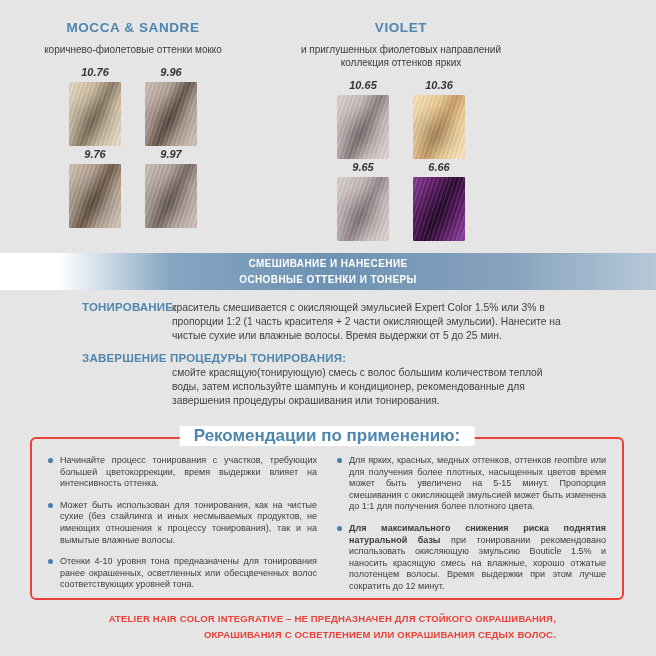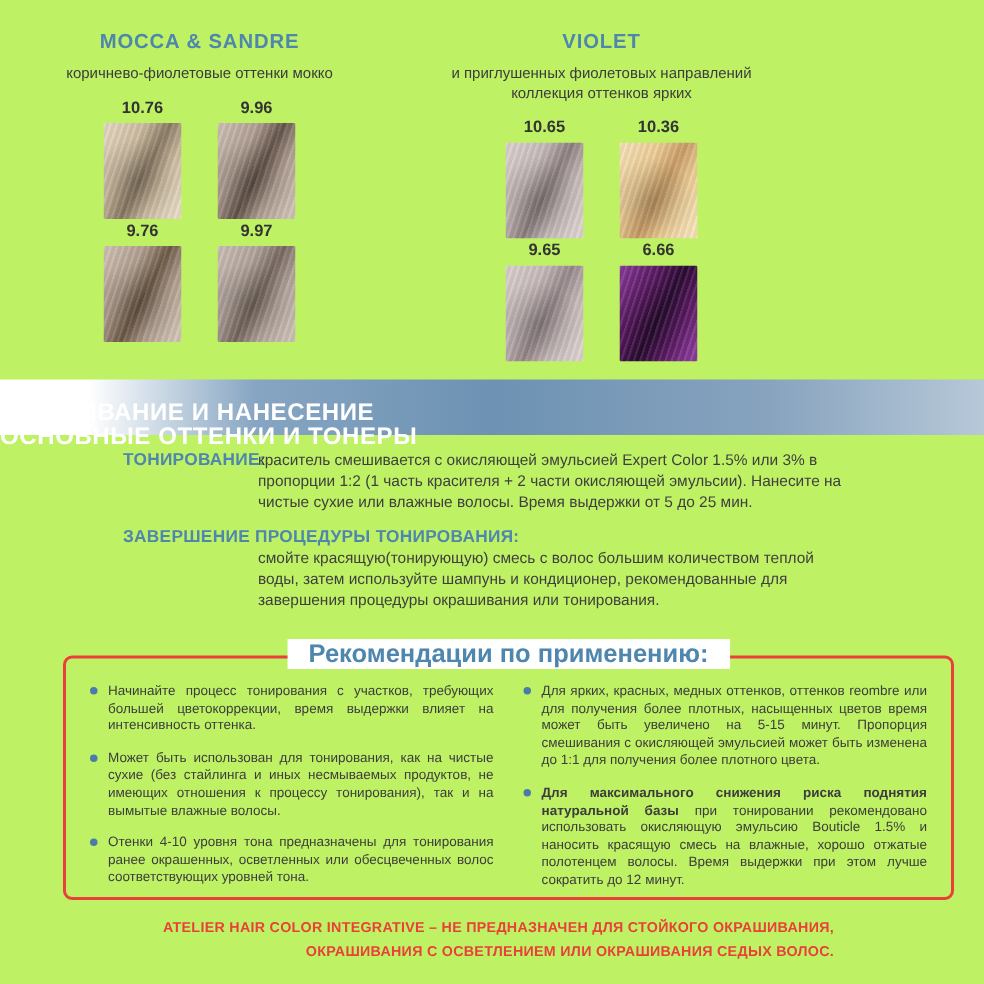--- a/index.html
+++ b/index.html
@@ -1,51 +1,51 @@
 <!DOCTYPE html>
 <html><head>
 <meta charset="utf-8">
 <style>
   html,body{margin:0;padding:0;background:#ffffff;}
   .page{
-    position:relative;width:656px;height:656px;background:#bef264;overflow:hidden;
+    position:relative;width:656px;height:656px;background:#e5e5e5;overflow:hidden;
     font-family:"Liberation Sans",sans-serif;color:#3f3f3f;
   }
   
   .collection{position:absolute;top:16px;width:210px;text-align:center;}
   .collection.left{left:28px;}
   .collection.right{left:296px;}
   .collection-title{
     font-size:13.5px;font-weight:bold;letter-spacing:.6px;color:#4e86ae;margin:4px 0 8px 0;
   }
   .collection-sub{font-size:10px;line-height:1.32;color:#3c3c3c;}
   .shade-grid{
     display:grid;grid-template-columns:52px 52px;column-gap:24px;row-gap:2px;
     justify-content:center;margin-top:10px;
   }
   .shade-cell{width:52px;}
-  .shade-code{font-size:11px;font-weight:bold;color:#333;height:14px;margin-bottom:2px;}
+  .shade-code{font-size:11px;font-weight:bold;color:#333;height:14px;margin-bottom:2px;font-style:italic;}
   .hair-swatch{width:52px;height:64px;border-radius:1px;}
   
   .banner{
     position:absolute;left:0;top:253px;width:656px;height:37px;
     background:linear-gradient(90deg,#ffffff 9%,#86a5c2 26%,#6d92b3 50%,#87a3be 78%,#b7c8d8 100%);
-    text-align:left;color:#ffffff;font-weight:bold;font-size:16px;line-height:16px;
-    padding-top:15px;box-sizing:border-box;letter-spacing:.4px;
+    text-align:center;color:#ffffff;font-weight:bold;font-size:10px;line-height:16px;
+    padding-top:3px;box-sizing:border-box;letter-spacing:.4px;
   }
   
   .toning{position:absolute;left:82px;top:301px;width:520px;display:flex;}
   .toning-label{font-size:11.5px;font-weight:bold;color:#4e86ae;width:90px;flex:0 0 90px;letter-spacing:.2px;}
   .toning-text{font-size:10.3px;line-height:1.38;width:400px;color:#3f3f3f;}
   .finishing{position:absolute;left:82px;top:352px;width:520px;}
   .finishing-label{font-size:11.5px;font-weight:bold;color:#4e86ae;letter-spacing:.2px;margin-bottom:2px;}
   .finishing-text{font-size:10.3px;line-height:1.38;margin-left:90px;width:400px;color:#3f3f3f;}
   
   .reco-box{
-    position:absolute;left:42px;top:437px;width:594px;height:163px;
+    position:absolute;left:30px;top:437px;width:594px;height:163px;
     border:2px solid #e94039;border-radius:6px;box-sizing:border-box;
   }
   .reco-title{
     position:absolute;top:-13px;left:50%;transform:translateX(-50%);
     background:#ffffff;padding:0 14px;white-space:nowrap;
     font-size:17px;font-weight:bold;color:#4e86ae;
   }
   .reco-cols{display:flex;gap:20px;padding:16px 16px 0 16px;}
   .reco-col{flex:1 1 0;}
   .reco-item{display:flex;margin-bottom:10px;text-align:justify;}

